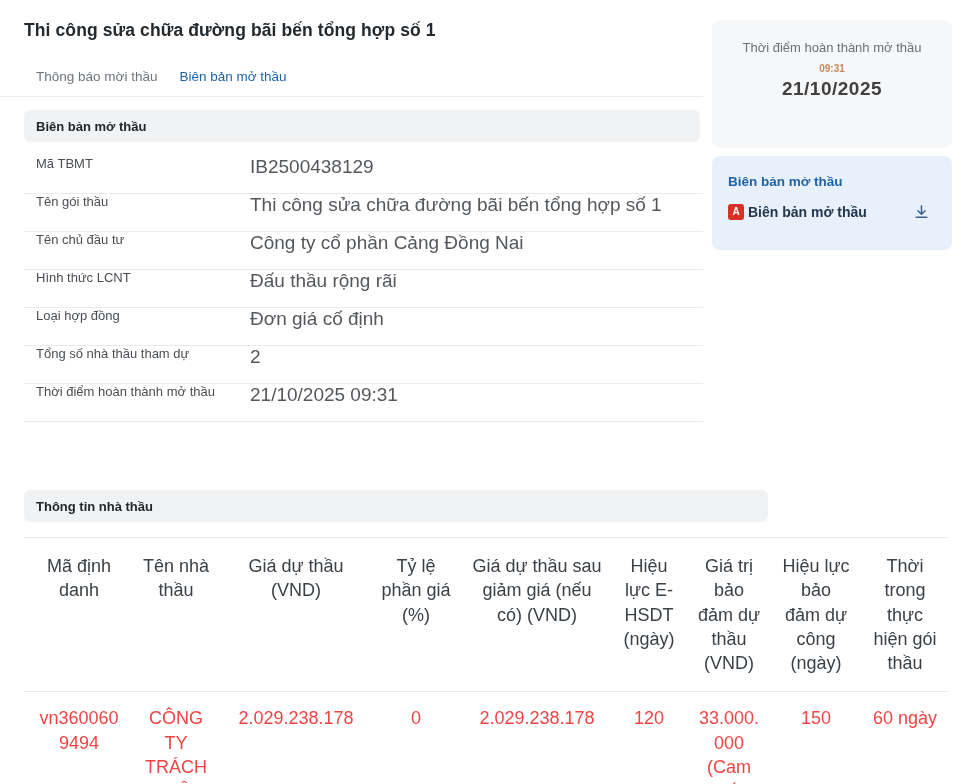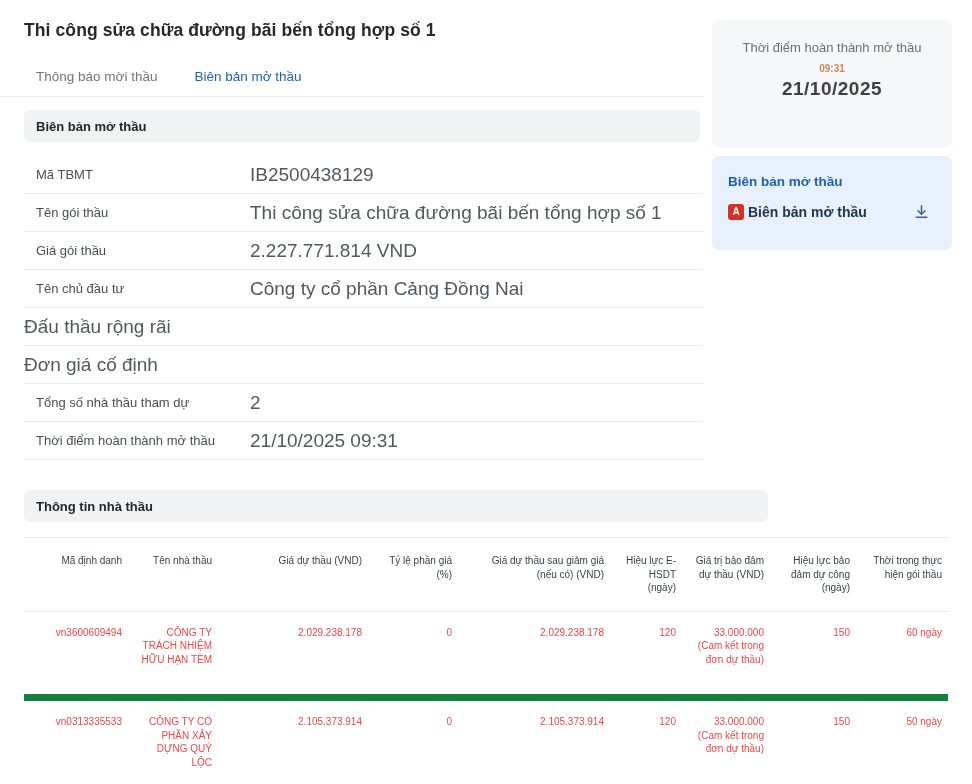--- a/index.html
+++ b/index.html
@@ -5,41 +5,41 @@
   * { margin:0; padding:0; box-sizing:border-box; }
   html,body { width:972px; height:784px; overflow:hidden; background:#ffffff;
     font-family:"Liberation Sans","DejaVu Sans",sans-serif; color:#34383c; }
   .page { position:relative; width:972px; height:784px; }
 
   
   .page-title { position:absolute; left:24px; top:20px; font-size:17.5px; font-weight:700;
     color:#24292d; letter-spacing:.1px; }
 
   .tabbar { position:absolute; left:0; top:63px; width:703px; height:34px;
-    border-bottom:1px solid #e9eaec; display:flex; gap:37px; padding-left:36px; }
+    border-bottom:1px solid #e9eaec; display:flex; gap:22px; padding-left:36px; }
   .tab { font-size:13.5px; color:#70757a; cursor:pointer; padding-top:6px; }
   .tab.active { color:#1e62a9; }
 
   .section-head { position:absolute; background:#f1f2f3; border-radius:6px; height:32px;
     display:flex; align-items:center; padding-left:12px; font-size:13px; font-weight:600;
     color:#23272b; }
   .sec1 { left:24px; top:110px; width:676px; }
   .sec2 { left:24px; top:490px; width:744px; }
 
   .kv { position:absolute; left:24px; top:156px; width:679px; }
   .kv-row { position:relative; height:38px; border-bottom:1px solid #e9eaec;
-    display:flex; align-items:center; }
+    display:flex; }
   .kv-label { padding-left:12px; width:226px; font-size:13px; color:#4a4e52; flex:none; }
   .kv-value { font-size:19px; color:#54585c; }
 
   
   .bidders { position:absolute; left:24px; top:537px; width:924px; border-collapse:collapse;
     table-layout:fixed; }
-  .bidders th, .bidders td { text-align:right; vertical-align:top; font-weight:400;
-    font-size:10px; padding:14px 6px 14px 12px; line-height:1.35; word-wrap:break-word; }
+  .bidders th, .bidders td { text-align:center; vertical-align:top; font-weight:400;
+    font-size:18px; padding:14px 6px 14px 12px; line-height:1.35; word-wrap:break-word; }
   .bidders thead th { color:#3b4146; border-top:1px solid #e9eaec;
     border-bottom:1px solid #e9eaec; padding-top:16px; padding-bottom:16px; }
   .bidders tbody td { color:#ef4444; border-bottom:7px solid #15803d;
     padding-bottom:28px; }
 
   
   .card-time { position:absolute; left:712px; top:20px; width:240px; height:128px;
     background:#f6f7f8; border-radius:8px; text-align:center; padding-top:20px; }
   .card-time .lbl { font-size:13px; color:#6b7075; }
   .card-time .time { font-size:10px; color:#c9885c; font-weight:600; margin-top:8px; }
@@ -75,31 +75,29 @@
   <div class="kv">
     <div class="kv-row">
       <div class="kv-label">Mã TBMT</div>
       <div class="kv-value">IB2500438129</div>
     </div>
     <div class="kv-row">
       <div class="kv-label">Tên gói thầu</div>
       <div class="kv-value">Thi công sửa chữa đường bãi bến tổng hợp số 1</div>
     </div>
     <div class="kv-row">
-      <div class="kv-label">Giá gói thầu</div>
-      <div class="kv-value">2.227.771.814 VND</div>
-    </div>
-    <div class="kv-row">
       <div class="kv-label">Tên chủ đầu tư</div>
       <div class="kv-value">Công ty cổ phần Cảng Đồng Nai</div>
     </div>
     <div class="kv-row">
+      <div class="kv-label">Hình thức LCNT</div>
       <div class="kv-value">Đấu thầu rộng rãi</div>
     </div>
     <div class="kv-row">
+      <div class="kv-label">Loại hợp đồng</div>
       <div class="kv-value">Đơn giá cố định</div>
     </div>
     <div class="kv-row">
       <div class="kv-label">Tổng số nhà thầu tham dự</div>
       <div class="kv-value">2</div>
     </div>
     <div class="kv-row">
       <div class="kv-label">Thời điểm hoàn thành mở thầu</div>
       <div class="kv-value">21/10/2025 09:31</div>
     </div>

